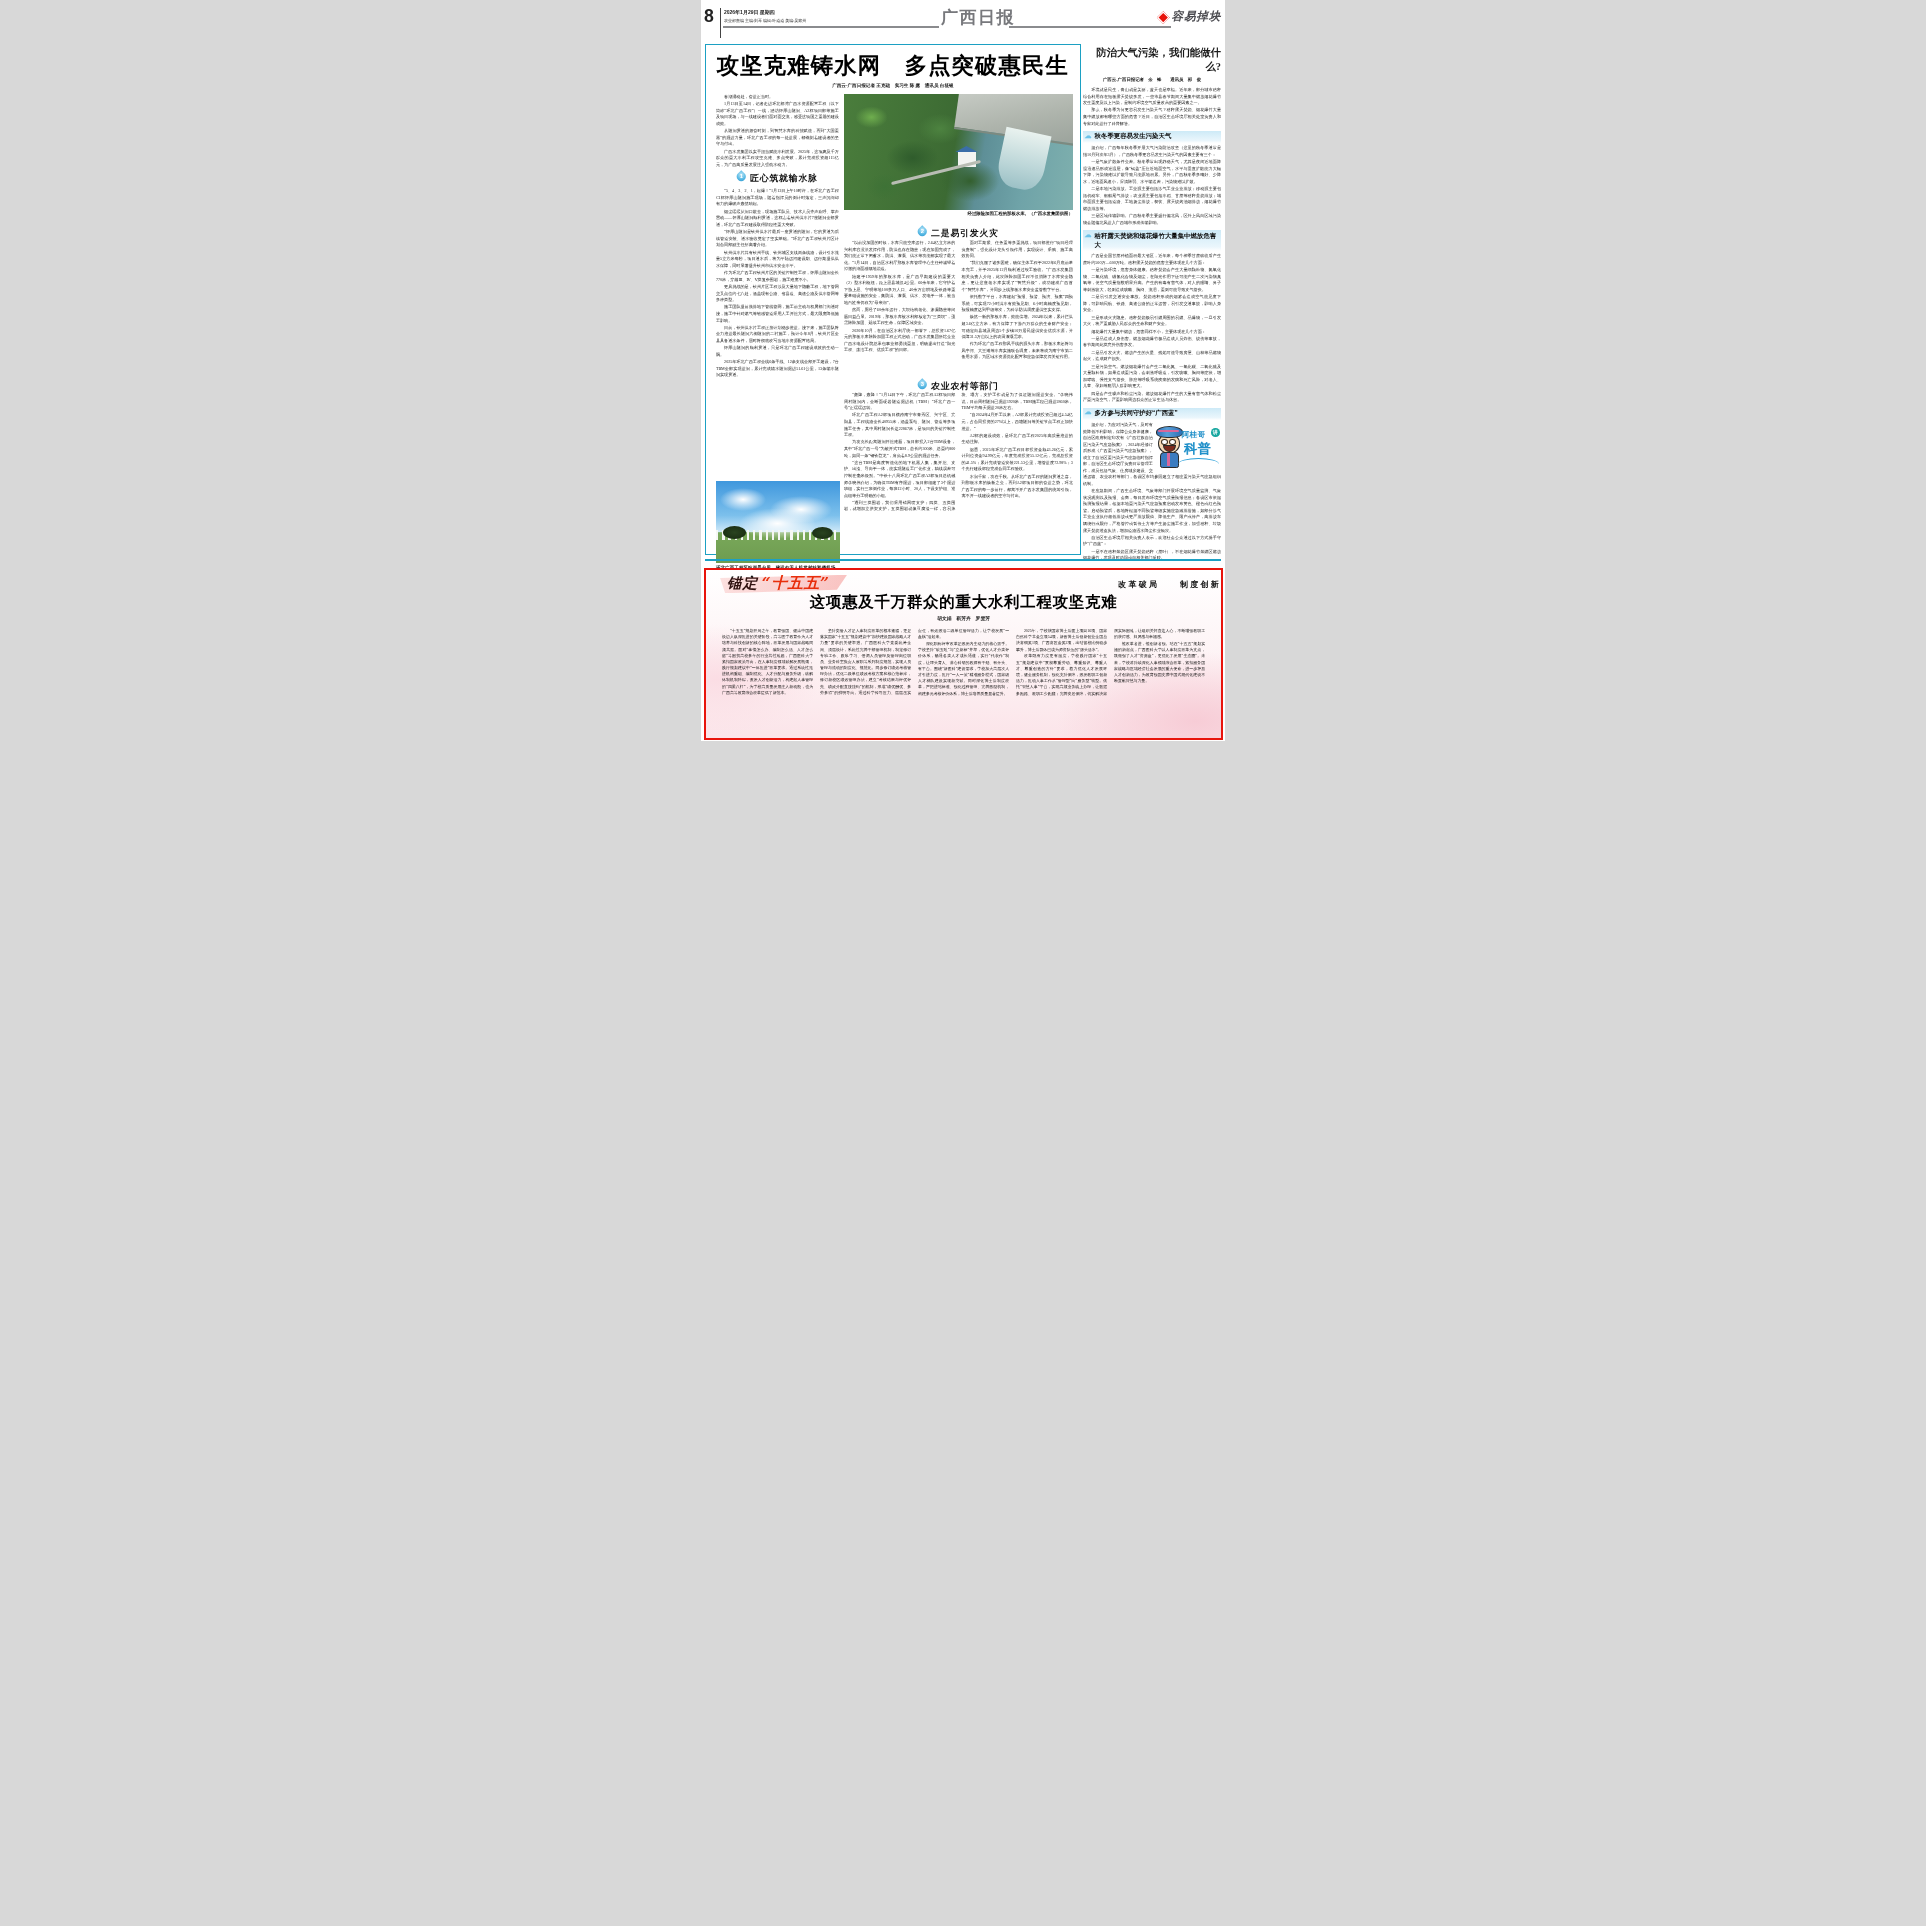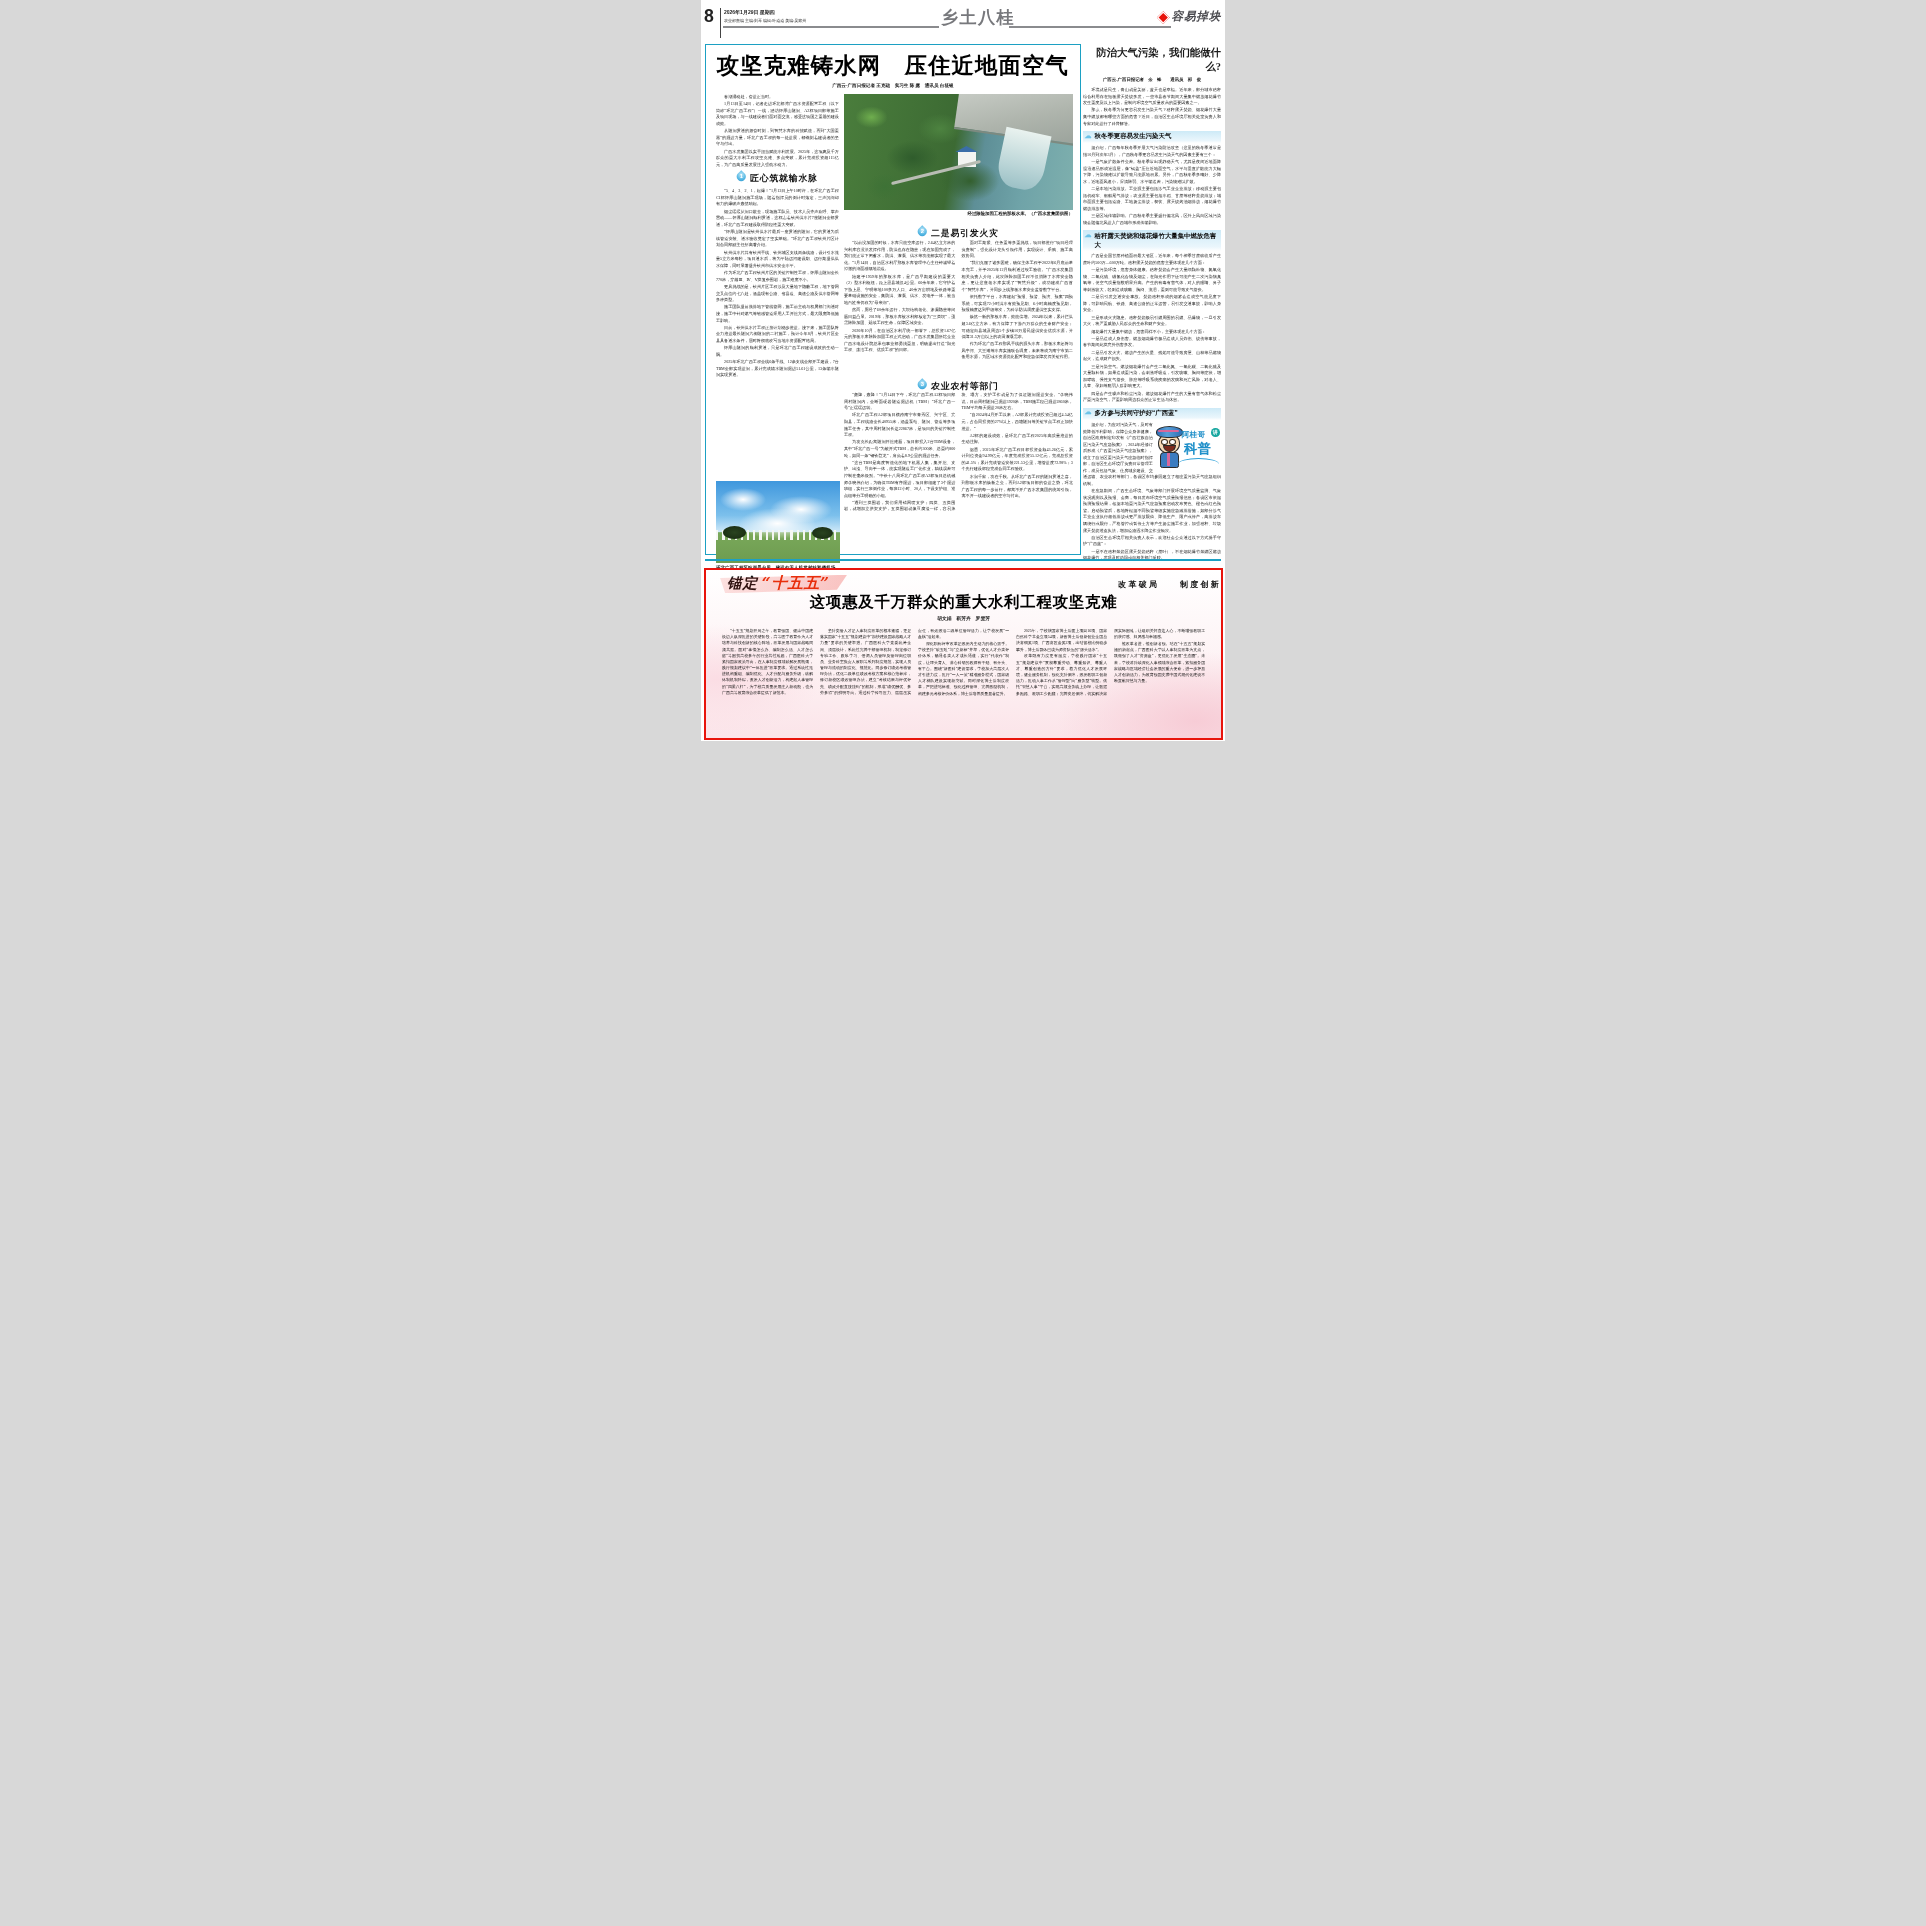--- a/index.html
+++ b/index.html
@@ -149,29 +149,29 @@
 
 <div id="page">
 
   <div id="header">
     <div class="pageno">8</div>
     <div class="hd-vline"></div>
     <div class="hd-date">2026年1月29日 星期四</div>
     <div class="hd-staff">农业部责编 主编:刘琴 编辑:叶焱焱 美编:吴家州</div>
     <div class="hd-rule-l"></div>
     <div class="hd-rule-r"></div>
-    <div class="masthead">乡土八桂</div>
+    <div class="masthead">广西日报</div>
     <div class="brand">
       <div class="brand-diamond"></div>
       <div class="brand-name">容易掉块</div>
     </div>
   </div>
 
   <div id="main-box">
-    <div class="m-title">攻坚克难铸水网　压住近地面空气</div>
+    <div class="m-title">攻坚克难铸水网　多点突破惠民生</div>
     <div class="m-byline">广西云-广西日报记者 王克础　实习生 陈 露　通讯员 白筱银</div>
 
     <div class="colL bodytext">
       <div>
           <p class="para">春潮涌动处，奋进正当时。</p>
           <p class="para">1月13日至14日，记者走进环北部湾广西水资源配置工程（以下简称“环北广西工程”）一线，踏访怀厚山隧洞、A2标项目部等施工及项目现场，与一线建设者们面对面交流，感受这项国之重器的建设成效。</p>
           <p class="para">从隧洞贯通的振奋时刻，到智慧水库的科技赋能，再到“大国重器”的掘进力量，环北广西工程的每一处进展，都镌刻着建设者的坚守与付出。</p>
           <p class="para">广西水发集团以实干担当赋能水利发展。2025年，这项惠及千万群众的重大水利工程攻坚克难、多点突破，累计完成投资超115亿元，为广西高质量发展注入强劲水动力。</p>
         </div>
       <div class="sec-head">

